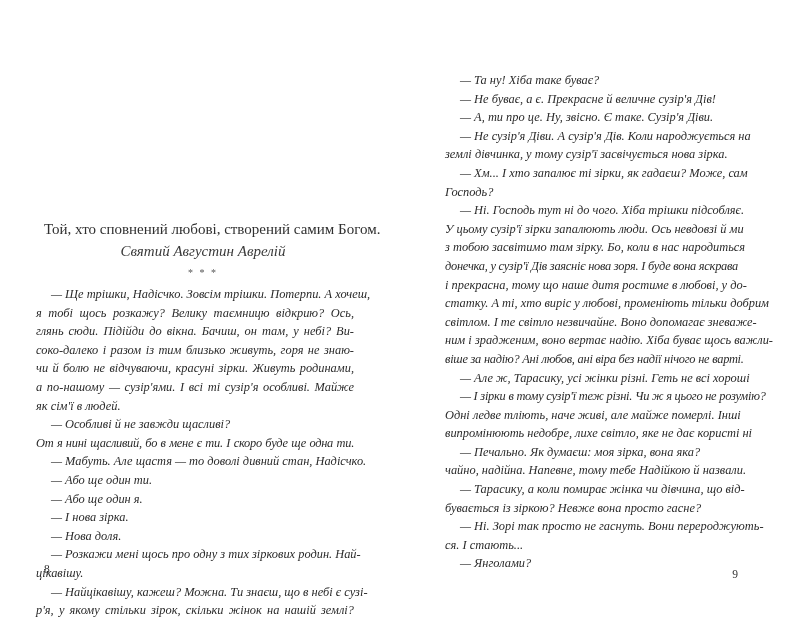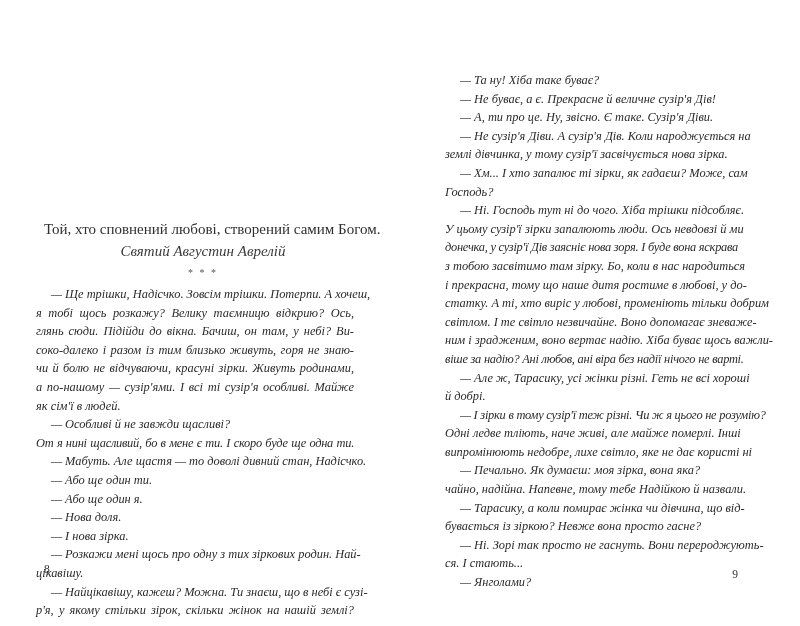--- a/index.html
+++ b/index.html
@@ -110,51 +110,50 @@
     <span class="line">глянь сюди. Підійди до вікна. Бачиш, он там, у небі? Ви-</span>
     <span class="line">соко-далеко і разом із тим близько живуть, горя не знаю-</span>
     <span class="line">чи й болю не відчуваючи, красуні зірки. Живуть родинами,</span>
     <span class="line">а по-нашому — сузір'ями. І всі ті сузір'я особливі. Майже</span>
     <span class="line last">як сім'ї в людей.</span>
     <span class="line indent last">— Особливі й не завжди щасливі?</span>
     <span class="line tight">От я нині щасливий, бо в мене є ти. І скоро буде ще одна ти.</span>
     <span class="line indent">— Мабуть. Але щастя — то доволі дивний стан, Надісчко.</span>
     <span class="line indent last">— Або ще один ти.</span>
     <span class="line indent last">— Або ще один я.</span>
+    <span class="line indent last">— І нова зірка.</span>
     <span class="line indent last">— Нова доля.</span>
-    <span class="line indent last">— І нова зірка.</span>
     <span class="line indent">— Розкажи мені щось про одну з тих зіркових родин. Най-</span>
     <span class="line last">цікавішу.</span>
     <span class="line indent">— Найцікавішу, кажеш? Можна. Ти знаєш, що в небі є сузі-</span>
     <span class="line">р'я, у якому стільки зірок, скільки жінок на нашій землі?</span>
   </div>
 
   <div class="page-number" id="page-number-left">8</div>
 </div>
 
 <div class="page" id="page-right">
   <div class="text-block" id="right-text">
     <span class="line indent last">— Та ну! Хіба таке буває?</span>
     <span class="line indent last">— Не буває, а є. Прекрасне й величне сузір'я Дів!</span>
     <span class="line indent last">— А, ти про це. Ну, звісно. Є таке. Сузір'я Діви.</span>
     <span class="line indent">— Не сузір'я Діви. А сузір'я Дів. Коли народжується на</span>
     <span class="line last">землі дівчинка, у тому сузір'ї засвічується нова зірка.</span>
     <span class="line indent">— Хм... І хто запалює ті зірки, як гадаєш? Може, сам</span>
     <span class="line last">Господь?</span>
     <span class="line indent">— Ні. Господь тут ні до чого. Хіба трішки підсобляє.</span>
     <span class="line">У цьому сузір'ї зірки запалюють люди. Ось невдовзі й ми</span>
+    <span class="line">з тобою засвітимо там зірку. Бо, коли в нас народиться</span>
     <span class="line tight">донечка, у сузір'ї Дів заясніє нова зоря. І буде вона яскрава</span>
-    <span class="line">з тобою засвітимо там зірку. Бо, коли в нас народиться</span>
     <span class="line">і прекрасна, тому що наше дитя ростиме в любові, у до-</span>
     <span class="line">статку. А ті, хто виріс у любові, променіють тільки добрим</span>
     <span class="line">світлом. І те світло незвичайне. Воно допомагає зневаже-</span>
     <span class="line">ним і зрадженим, воно вертає надію. Хіба буває щось важли-</span>
     <span class="line tight">віше за надію? Ані любов, ані віра без надії нічого не варті.</span>
     <span class="line indent">— Але ж, Тарасику, усі жінки різні. Геть не всі хороші</span>
-    <span class="line last">й добрі.</span>
     <span class="line indent tight">— І зірки в тому сузір'ї теж різні. Чи ж я цього не розумію?</span>
     <span class="line">Одні ледве тліють, наче живі, але майже померлі. Інші</span>
     <span class="line">випромінюють недобре, лихе світло, яке не дає користі ні</span>
     <span class="line indent last">— Печально. Як думаєш: моя зірка, вона яка?</span>
     <span class="line">чайно, надійна. Напевне, тому тебе Надійкою й назвали.</span>
     <span class="line indent">— Тарасику, а коли помирає жінка чи дівчина, що від-</span>
     <span class="line last">бувається із зіркою? Невже вона просто гасне?</span>
     <span class="line indent">— Ні. Зорі так просто не гаснуть. Вони перероджують-</span>
     <span class="line last">ся. І стають...</span>
     <span class="line indent last">— Янголами?</span>

